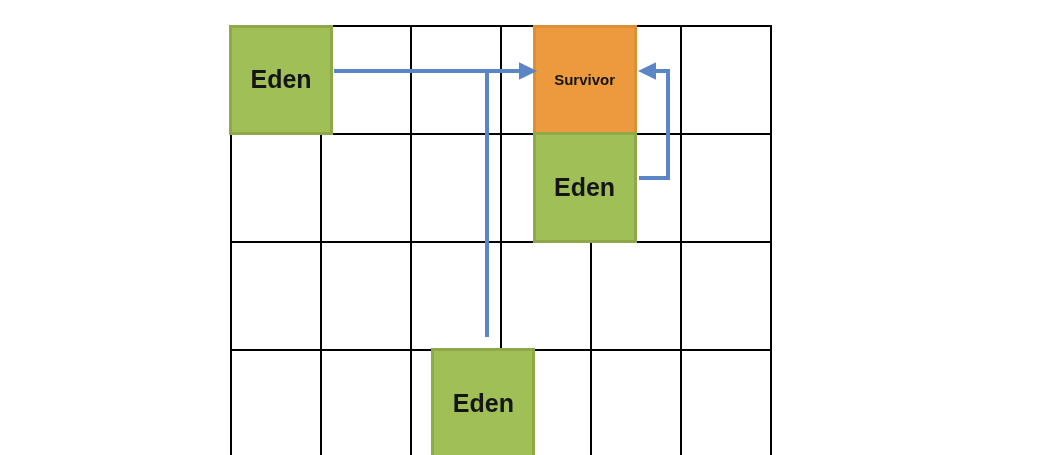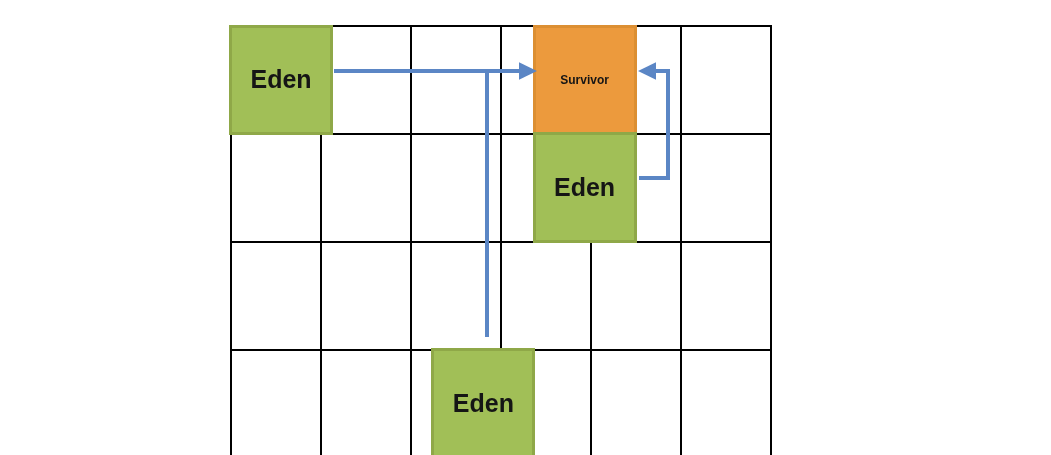--- a/index.html
+++ b/index.html
@@ -36,21 +36,21 @@
     z-index:2;
   }
   .colored.eden{
     background:var(--eden-fill,#A1BF57);
     border:3px solid var(--eden-border,#8FA848);
     font-size:25px;
   }
   .colored.survivor{
     background:var(--survivor-fill,#EC9A3D);
     border:3px solid var(--survivor-border,#DC8F33);
-    font-size:12px;
+    font-size:15px;
     justify-content:center;
   }
   #arrow-layer{
     position:absolute;left:0;top:0;width:1051px;height:455px;
     z-index:3;pointer-events:none;
   }
   #watermark{
     position:absolute;
     right:6px;top:423px;
     z-index:4;

